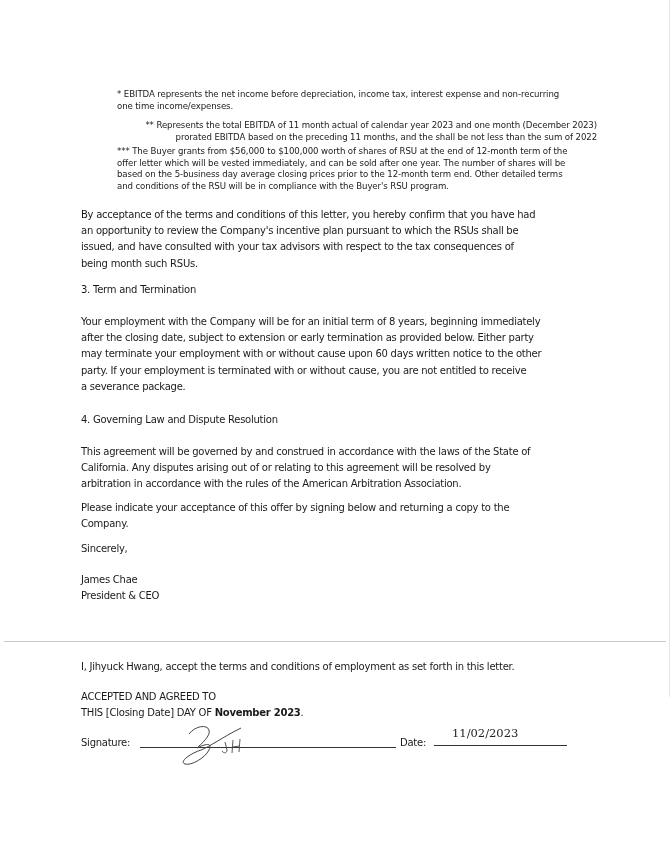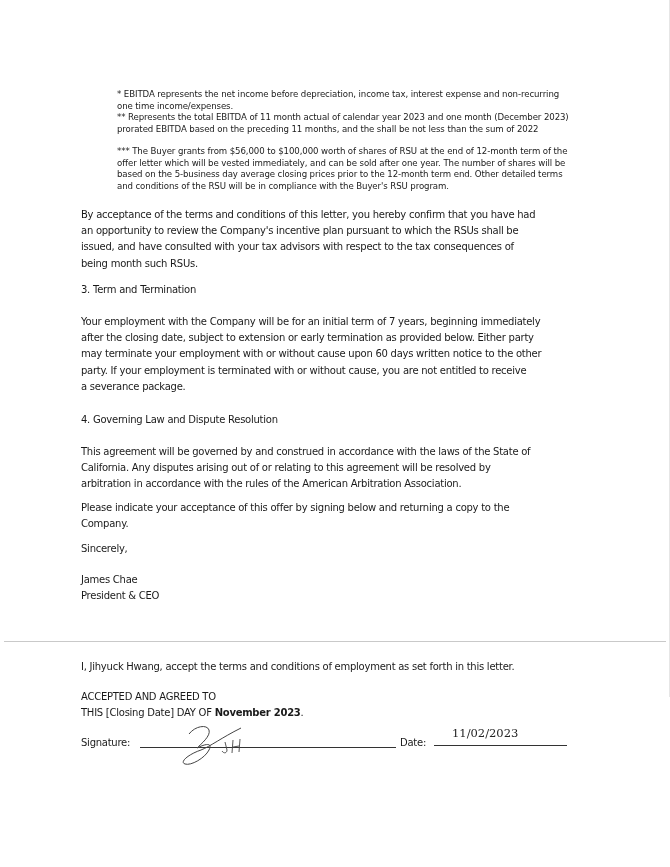--- a/index.html
+++ b/index.html
@@ -18,41 +18,41 @@
 </style>
 </head>
 <body>
 
 <div class="page">
 
   <div class="abs foot" style="top:89px;">
     <span class="line">* EBITDA represents the net income before depreciation, income tax, interest expense and non-recurring</span>
     <span class="line">one time income/expenses.</span>
   </div>
-  <div class="abs foot" style="top:112px;">
+  <div class="abs foot" style="top:120px;text-align:right;">
     <span class="line">** Represents the total EBITDA of 11 month actual of calendar year 2023 and one month (December 2023)</span>
     <span class="line">prorated EBITDA based on the preceding 11 months, and the shall be not less than the sum of 2022</span>
   </div>
   <div class="abs foot" style="top:146px;">
     <span class="line">*** The Buyer grants from $56,000 to $100,000 worth of shares of RSU at the end of 12-month term of the</span>
     <span class="line">offer letter which will be vested immediately, and can be sold after one year. The number of shares will be</span>
     <span class="line">based on the 5-business day average closing prices prior to the 12-month term end. Other detailed terms</span>
     <span class="line">and conditions of the RSU will be in compliance with the Buyer's RSU program.</span>
   </div>
 
   <div class="abs body-p" style="top:207px;">
     <span class="line">By acceptance of the terms and conditions of this letter, you hereby confirm that you have had</span>
     <span class="line">an opportunity to review the Company's incentive plan pursuant to which the RSUs shall be</span>
     <span class="line">issued, and have consulted with your tax advisors with respect to the tax consequences of</span>
     <span class="line">being month such RSUs.</span>
   </div>
 
   <div class="abs body-p" style="top:282px;">3. Term and Termination</div>
   <div class="abs body-p" style="top:314px;">
-    <span class="line">Your employment with the Company will be for an initial term of 7 years, beginning immediately</span>
+    <span class="line">Your employment with the Company will be for an initial term of 8 years, beginning immediately</span>
     <span class="line">after the closing date, subject to extension or early termination as provided below. Either party</span>
     <span class="line">may terminate your employment with or without cause upon 60 days written notice to the other</span>
     <span class="line">party.  If your employment is terminated with or without cause, you are not entitled to receive</span>
     <span class="line">a severance package.</span>
   </div>
 
   <div class="abs body-p" style="top:412px;">4. Governing Law and Dispute Resolution</div>
   <div class="abs body-p" style="top:444px;">
     <span class="line">This agreement will be governed by and construed in accordance with the laws of the State of</span>
     <span class="line">California. Any disputes arising out of or relating to this agreement will be resolved by</span>

